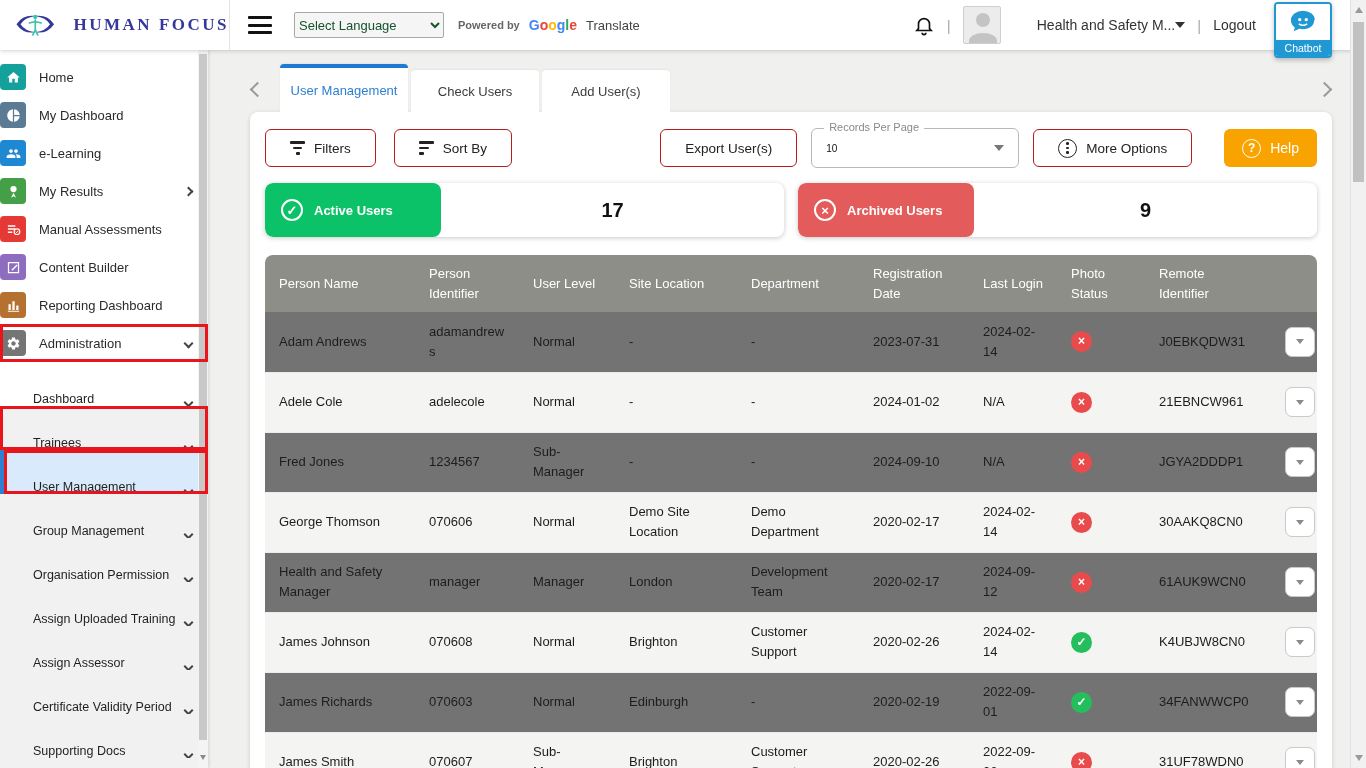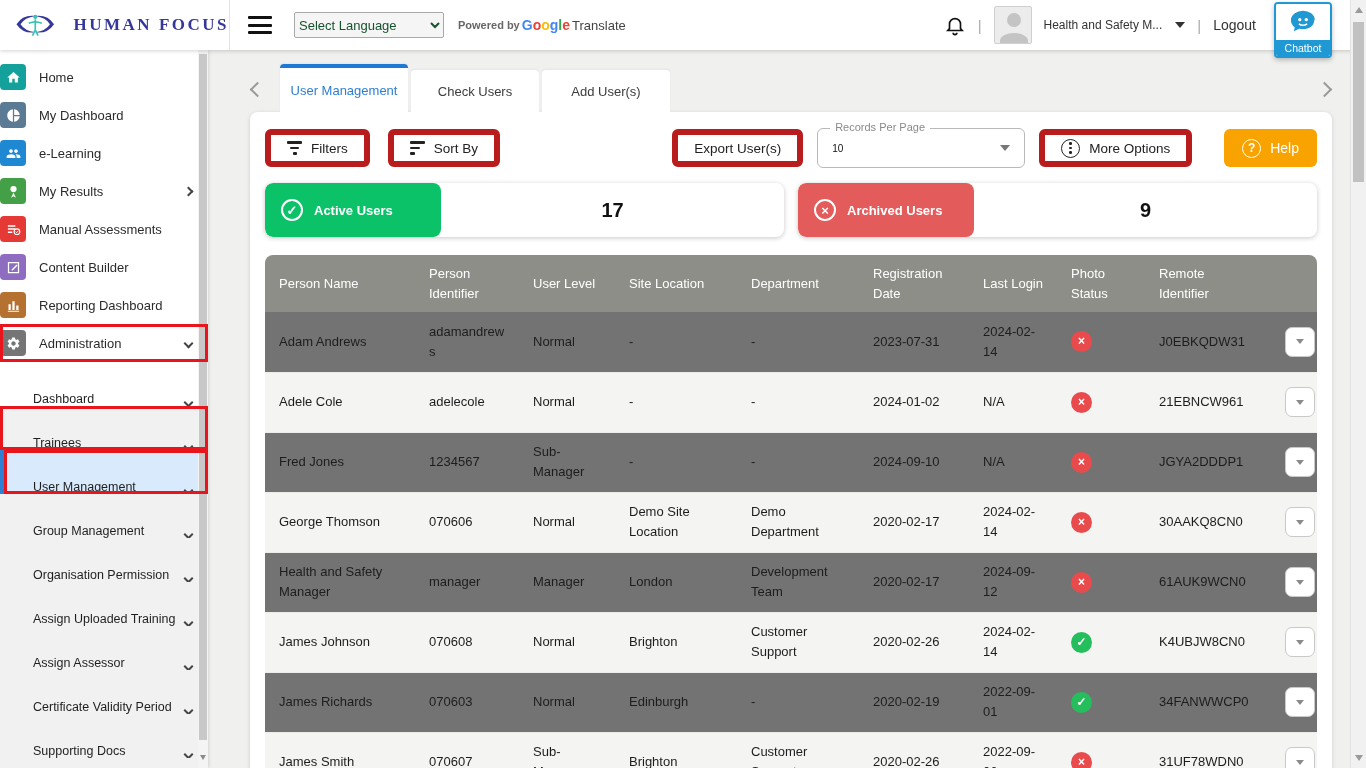--- a/index.html
+++ b/index.html
@@ -11,36 +11,36 @@
             box-shadow:0 1px 4px rgba(0,0,0,.18); position:relative; z-index:30; }
   .logo-area { width:230px; height:100%; display:flex; align-items:center; gap:17px;
                padding-left:14px; border-right:1px solid #e3e3e3; }
   .logo-text { font-family:"Liberation Serif", serif; font-size:17px; font-weight:700;
                letter-spacing:2.5px; color:#35389a; white-space:nowrap; }
   .hamburger { width:24px; height:18px; margin-left:18px; display:flex; flex-direction:column;
                justify-content:space-between; cursor:pointer; }
   .hamburger span { display:block; height:3px; background:#111; border-radius:1px; }
   .lang-select { margin-left:22px; width:150px; height:26px; font-size:13px; color:#14532d;
                  background:#f5f5f5; border:1px solid #a9a9a9; border-radius:2px; }
-  .powered { margin-left:14px; display:flex; align-items:center; gap:2px; }
+  .powered { margin-left:14px; display:flex; align-items:center; gap:9px; }
   .powered .pb { font-size:11px; color:#666; font-weight:700; }
   .glogo { font-size:14px; font-weight:700; letter-spacing:0; }
   .glogo i { font-style:normal; }
   .translate { font-size:13px; color:#444; }
 
   .topbar-right { margin-left:auto; display:flex; align-items:center; gap:12px; padding-right:110px; }
   .bell { width:22px; height:22px; color:#111; cursor:pointer; }
   .sep { color:#aaa; font-size:15px; }
   .avatar { width:38px; height:38px; background:#ececec; border:1px solid #cfcfcf; border-radius:2px;
             position:relative; overflow:hidden; }
   .avatar::before { content:""; position:absolute; top:6px; left:12px; width:14px; height:14px;
                     border-radius:50%; background:#c4c4c4; }
   .avatar::after  { content:""; position:absolute; bottom:-6px; left:5px; width:28px; height:16px;
                     border-radius:50% 50% 0 0; background:#c4c4c4; }
-  .acct-name { font-size:12px; color:#333; cursor:pointer; display:flex; align-items:center; gap:13px; }
+  .acct-name { font-size:14px; color:#333; cursor:pointer; display:flex; align-items:center; gap:0;margin-left:24px; }
   .tri-dn { width:0; height:0; border-left:5px solid transparent; border-right:5px solid transparent;
             border-top:6px solid #333; display:inline-block; }
   .logout { font-size:14px; color:#333; cursor:pointer; }
 
   
   .chatbot { position:fixed; top:2px; right:34px; width:58px; height:56px; background:#fff;
              border:2px solid #2098d4; border-radius:4px; overflow:hidden; cursor:pointer;
              box-shadow:0 2px 5px rgba(0,0,0,.25); z-index:40; display:flex; flex-direction:column; }
   .chatbot .cb-ic { flex:1; display:flex; align-items:center; justify-content:center; background:#fff; }
   .chatbot .cb-lbl { height:16px; background:#2098d4; color:#fff; font-size:10.5px; text-align:center;
@@ -97,21 +97,21 @@
   .tab { width:128px; height:42px; background:#fff; border-radius:4px 4px 0 0; margin-right:3px;
          display:flex; align-items:center; justify-content:center; font-size:13px; color:#3c3c3c;
          cursor:pointer; box-shadow:0 -1px 2px rgba(0,0,0,.05); }
   .tab.active { height:48px; border-top:4px solid #1d79d2; color:#2d7fd2; }
 
   .panel { background:#fff; border-radius:8px; min-height:640px; box-shadow:0 1px 4px rgba(0,0,0,.15);
            padding:16px 15px 0 15px; }
 
   
   .toolbar { display:flex; align-items:center; }
-  .btn { height:38px; background:#fff; border:6px solid #b91c1c; border-radius:6px; padding:0 16px;
+  .btn { height:38px; background:#fff; border:1px solid #b91c1c; border-radius:6px; padding:0 24px;
          display:flex; align-items:center; gap:9px; font-size:13.5px; color:#222; cursor:pointer;
          font-family:inherit; }
   .btn + .btn { margin-left:18px; }
   .tb-right { margin-left:auto; display:flex; align-items:center; gap:14px; }
   .ic-filter, .ic-sort { display:flex; flex-direction:column; gap:3px; align-items:center; }
   .ic-filter span, .ic-sort span { display:block; height:2.5px; background:#222; border-radius:1px; }
   .ic-filter span:nth-child(1){width:15px;} .ic-filter span:nth-child(2){width:9px;} .ic-filter span:nth-child(3){width:4px;}
   .ic-sort { align-items:flex-start; }
   .ic-sort span:nth-child(1){width:15px;} .ic-sort span:nth-child(2){width:10px;} .ic-sort span:nth-child(3){width:5px;}
   .records { position:relative; width:208px; height:40px; border:1px solid #b9b9b9; border-radius:6px;

